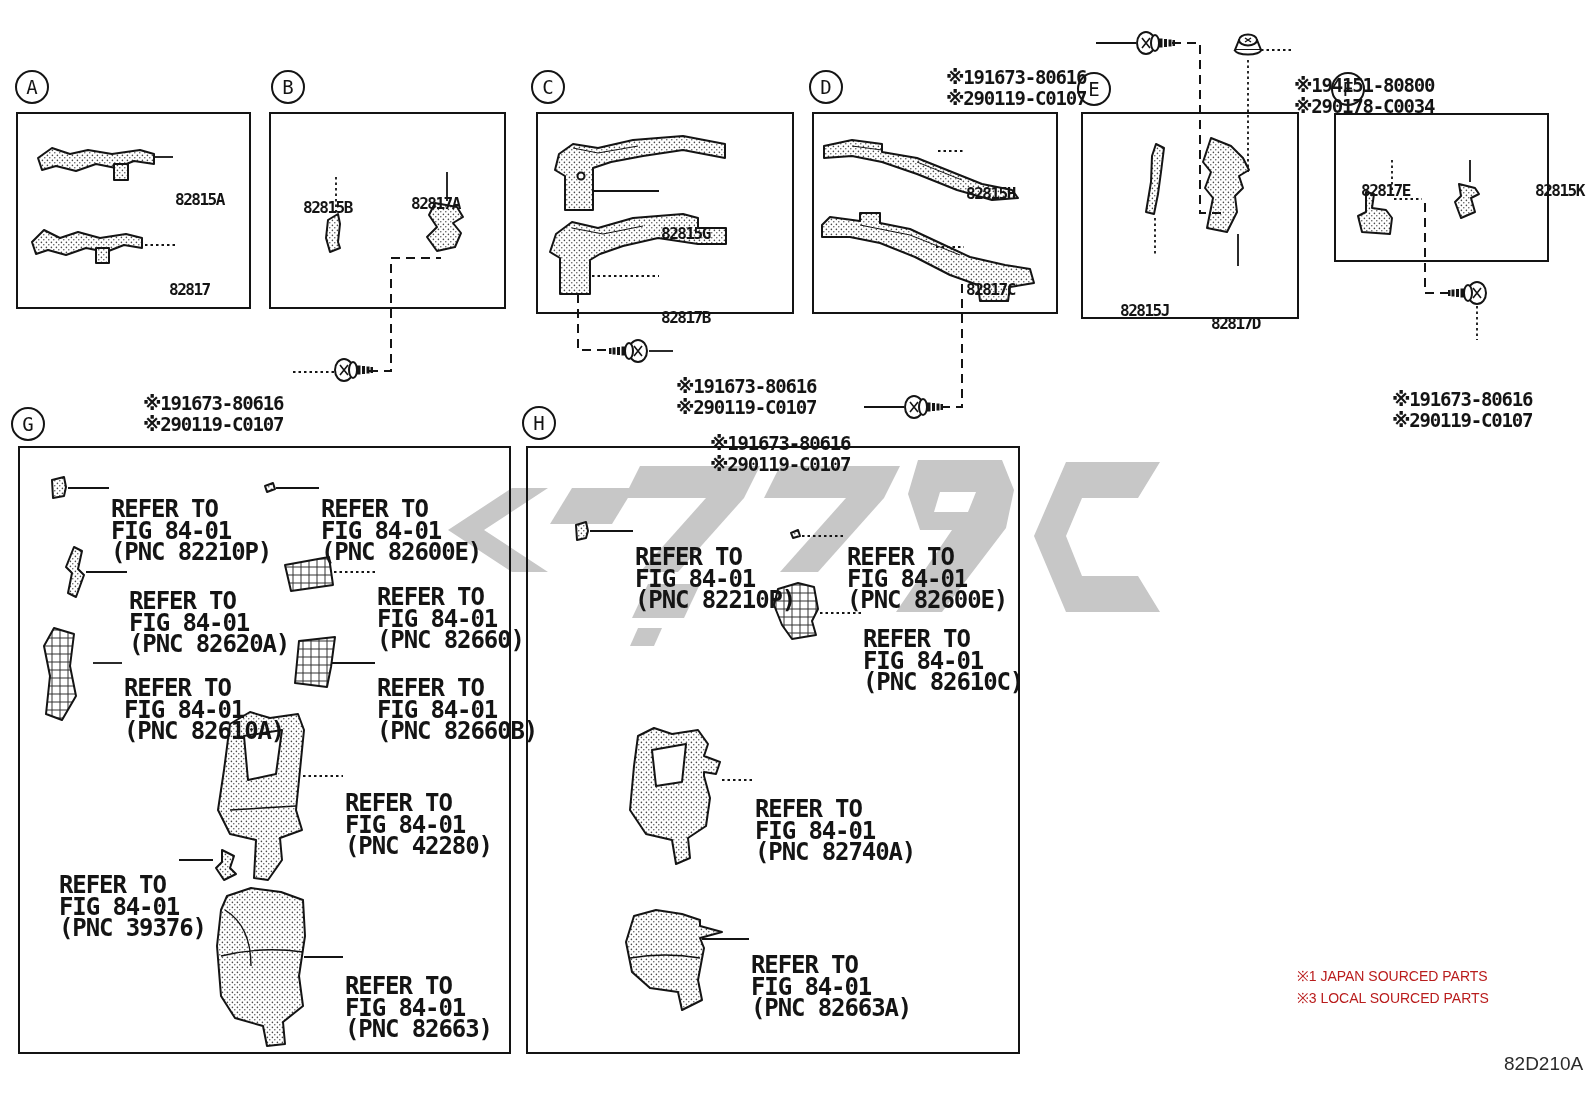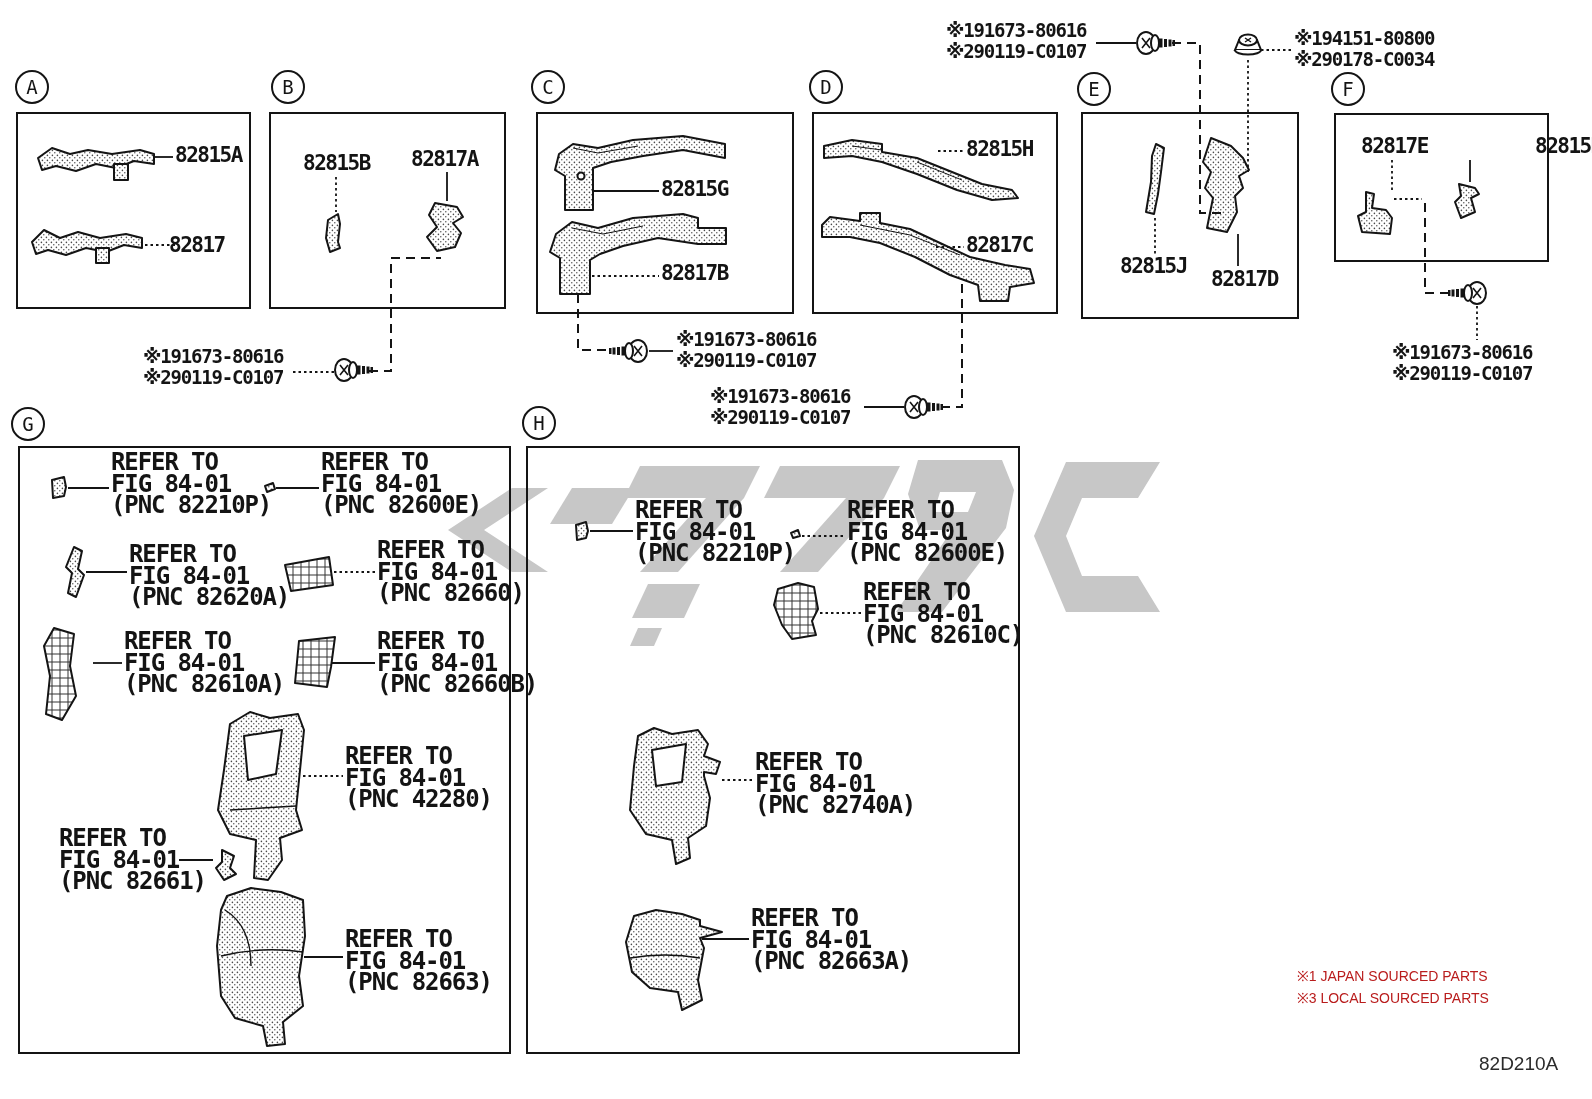--- a/index.html
+++ b/index.html
@@ -1,29 +1,29 @@
 <!DOCTYPE html>
 <html><head>
 <meta charset="utf-8">
 <style>
   html,body{margin:0;padding:0;background:#fff;}
   #stage{position:relative;width:1592px;height:1099px;background:#fff;overflow:hidden;
          font-family:"DejaVu Sans Mono","DejaVu Sans",monospace;color:#141414;}
   #art{position:absolute;left:0;top:0;pointer-events:none;}
-  .lbl{position:absolute;white-space:nowrap;font-weight:bold;color:#141414;}
-  .pn{font-size:21px;letter-spacing:-1.5px;}
+  .lbl{position:absolute;white-space:nowrap;font-weight:bold;color:#141414;margin-top:47px;}
+  .pn{font-size:16px;letter-spacing:-1.5px;}
   .fl{font-size:19px;letter-spacing:-1.2px;line-height:21px;}
   .ref{font-size:24px;letter-spacing:-1.1px;line-height:21.5px;}
   .circle{position:absolute;width:30px;height:30px;border:2.5px solid #141414;border-radius:50%;
           display:flex;align-items:center;justify-content:center;
           font-size:19px;font-weight:normal;background:#fff;}
   .note{position:absolute;font-family:Liberation Sans, sans-serif;
         font-size:14px;color:#b91c1c;white-space:nowrap;line-height:22px;font-weight:normal;}
   .code{position:absolute;font-family:"Liberation Sans","DejaVu Sans",sans-serif;
-        font-size:19px;color:#2b2b2b;white-space:nowrap;}
+        font-size:19px;color:#2b2b2b;white-space:nowrap;margin-left:25px;}
 </style>
 </head>
 <body>
 
 <div id="stage">
 
 <svg id="art" width="1592" height="1099" viewBox="0 0 1592 1099">
   <defs>
     <pattern id="stip" patternUnits="userSpaceOnUse" width="5" height="5">
       <rect width="5" height="5" fill="#fff"></rect>
@@ -306,21 +306,21 @@
   <div>(PNC 82660B)</div>
 </div>
 <div class="lbl ref" style="left:345px;top:746px">
   <div>REFER TO</div>
   <div>FIG 84-01</div>
   <div>(PNC 42280)</div>
 </div>
 <div class="lbl ref" style="left:59px;top:828px">
   <div>REFER TO</div>
   <div>FIG 84-01</div>
-  <div>(PNC 82661)</div>
+  <div>(PNC 39376)</div>
 </div>
 <div class="lbl ref" style="left:345px;top:929px">
   <div>REFER TO</div>
   <div>FIG 84-01</div>
   <div>(PNC 82663)</div>
 </div>
 
 <div class="lbl ref" style="left:635px;top:500px">
   <div>REFER TO</div>
   <div>FIG 84-01</div>

